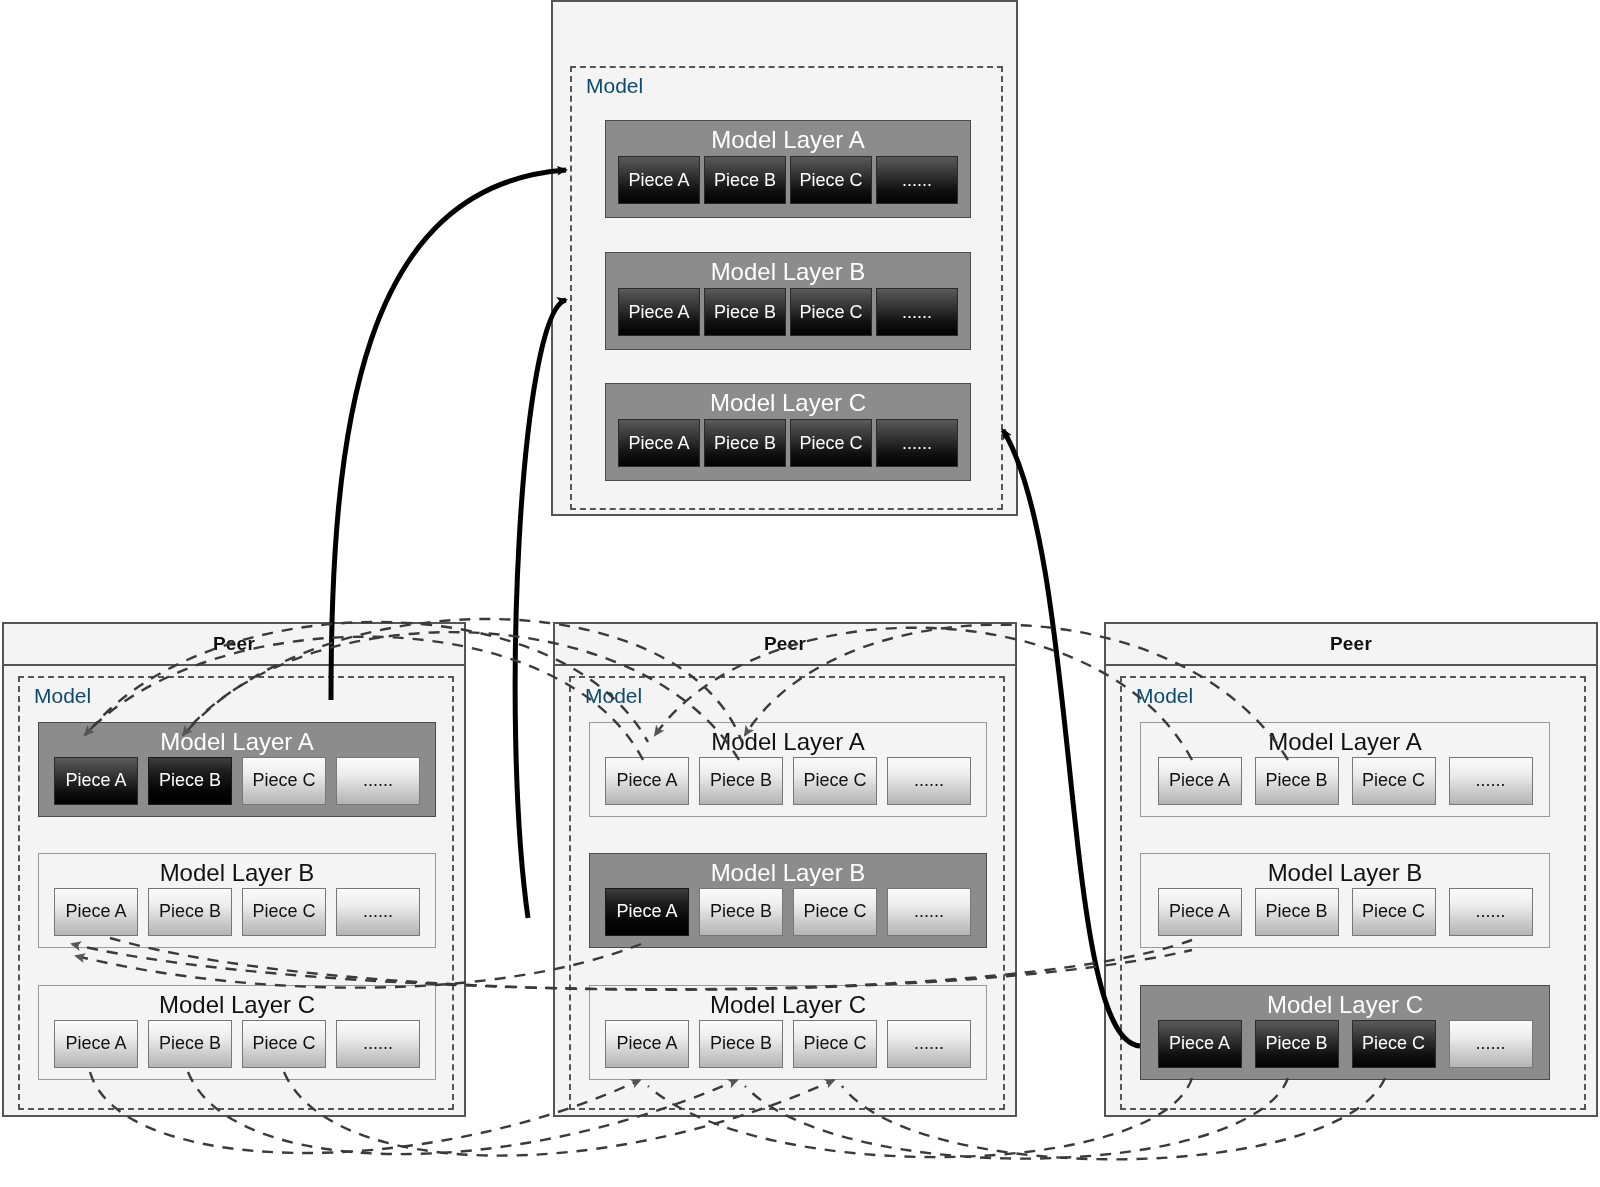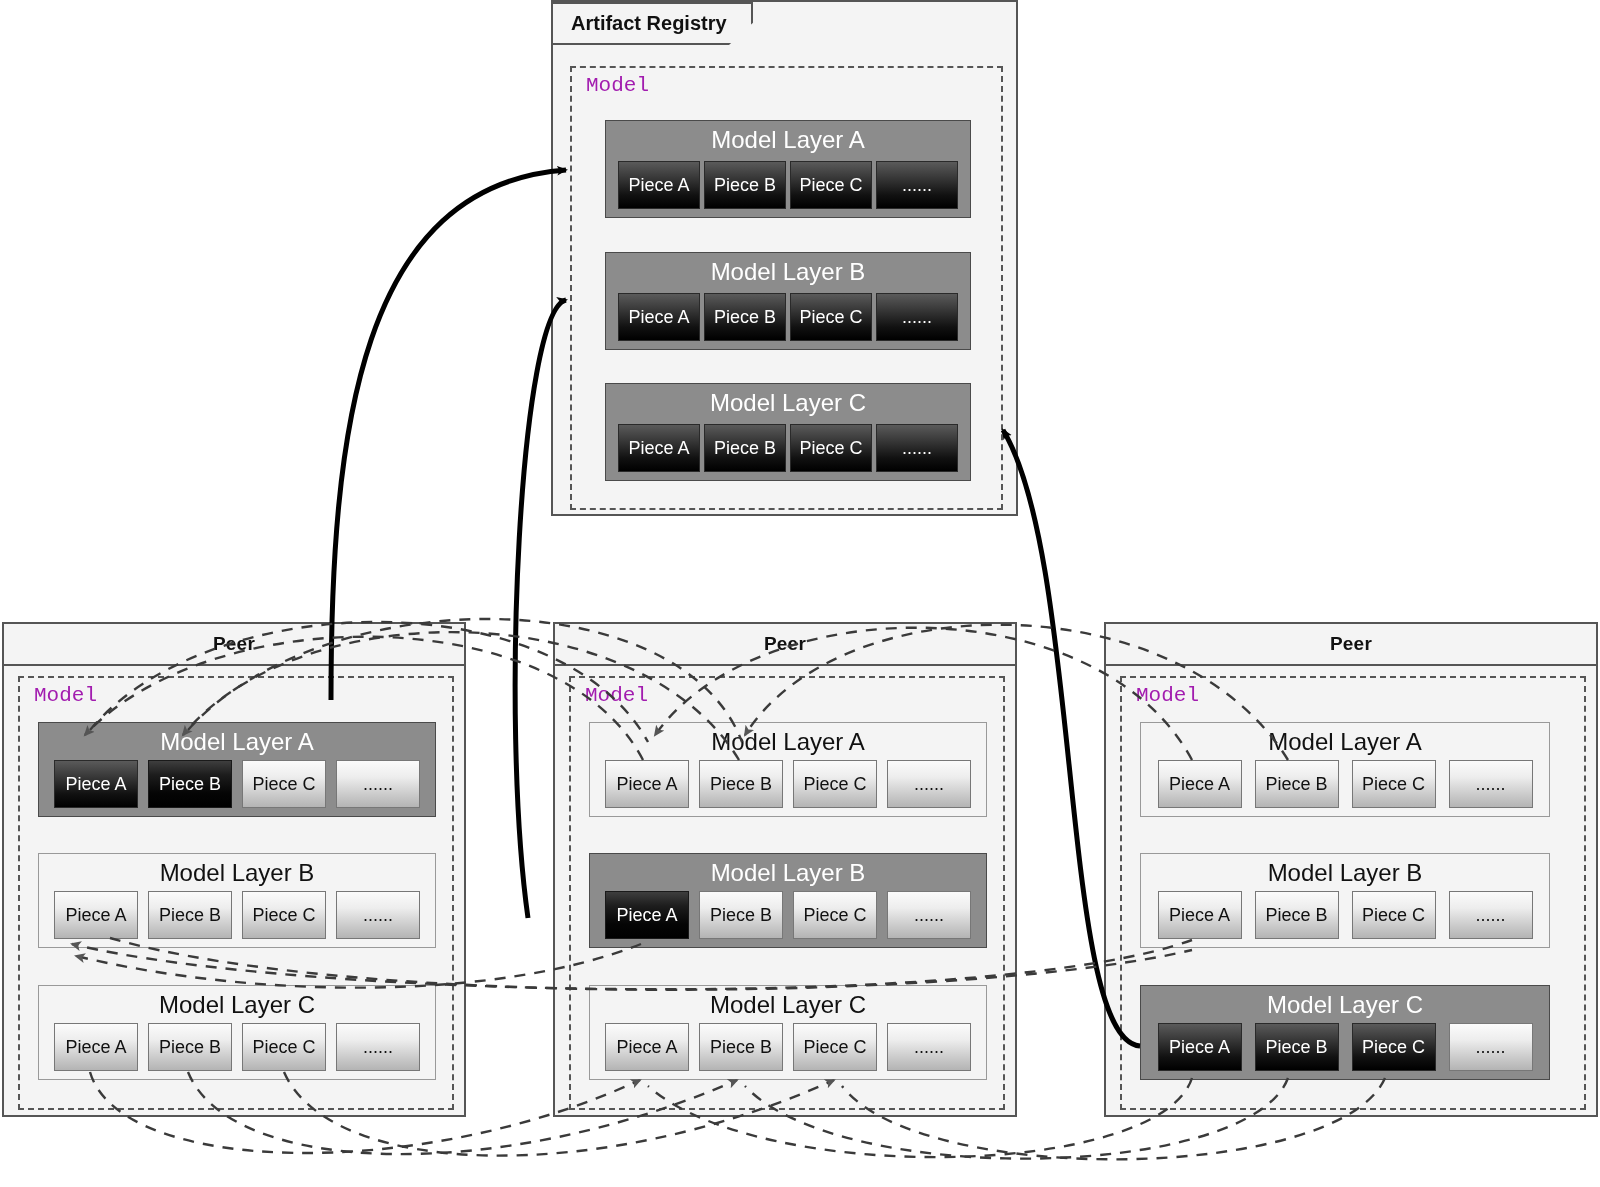--- a/index.html
+++ b/index.html
@@ -17,54 +17,51 @@
 
   
   .reg-tab{position:absolute;left:0;top:0;height:43px;width:200px;
            background:#f4f4f4;border:2px solid #555;border-left:none;box-sizing:border-box;
            display:flex;align-items:center;padding-left:18px;
            clip-path:polygon(0 0, 100% 0, 100% 48%, 88% 100%, 0 100%);}
   .reg-tab span{font-size:20px;font-weight:bold;color:#111;}
 
   
   .model-box{position:absolute;border:2px dashed #555;background:#f4f4f4;box-sizing:border-box;}
-  .model-label{position:absolute;left:14px;top:6px;font-size:21px;color:#a21caf;font-family:Liberation Mono, monospace;}
+  .model-label{position:absolute;left:14px;top:6px;font-size:21px;color:#0c4a6e;}
 
   
   .layer{position:absolute;box-sizing:border-box;border:1px solid #999;
          background:#f4f4f4;}
   .layer.hl{background:#8c8c8c;border:1px solid #4a4a4a;}
   .layer-title{position:absolute;left:0;right:0;top:5px;text-align:center;
                font-size:24px;color:#111;}
   .layer.hl .layer-title{color:#ffffff;}
   .layer.reg .layer-title{color:#ffffff;}
 
   .pieces{position:absolute;left:0;right:0;bottom:0;top:30px;
-          display:flex;align-items:flex-end;justify-content:space-around;padding:0 10px 8px;}
+          display:flex;align-items:center;justify-content:space-around;padding:0 10px 8px;}
   .piece{box-sizing:border-box;display:flex;align-items:center;justify-content:center;
          font-size:18px;border:1px solid #777;
          background:linear-gradient(to bottom,#fbfbfb 0%,#ededed 35%,#c9c9c9 75%,#b4b4b4 100%);
          color:#111;}
   .piece.dark{border:1px solid #2a2a2a;color:#ffffff;
          background:linear-gradient(to bottom,#5a5a5a 0%,#3a3a3a 32%,#111 72%,#000 100%);}
   .piece.darker{border:1px solid #1a1a1a;color:#ffffff;
          background:linear-gradient(to bottom,#3e3e3e 0%,#1d1d1d 30%,#050505 70%,#000 100%);}
 
   svg.overlay{position:absolute;left:0;top:0;width:1600px;height:1187px;
               pointer-events:none;overflow:visible;}
 </style>
 </head>
 <body>
 
 <div class="canvas">
 
   <div class="panel" style="left:551px;top:0px;width:467px;height:516px;">
-    <div class="reg-tab">
-      <span>Artifact Registry</span>
-    </div>
     <div class="model-box" style="left:17px;top:64px;width:433px;height:444px;">
       <div class="model-label">Model</div>
 
       <div class="layer hl reg" style="left:33px;top:52px;width:366px;height:98px;">
         <div class="layer-title">Model Layer A</div>
         <div class="pieces">
           <div class="piece dark" style="width:82px;height:48px;">Piece A</div>
           <div class="piece dark" style="width:82px;height:48px;">Piece B</div>
           <div class="piece dark" style="width:82px;height:48px;">Piece C</div>
           <div class="piece dark" style="width:82px;height:48px;">......</div>

